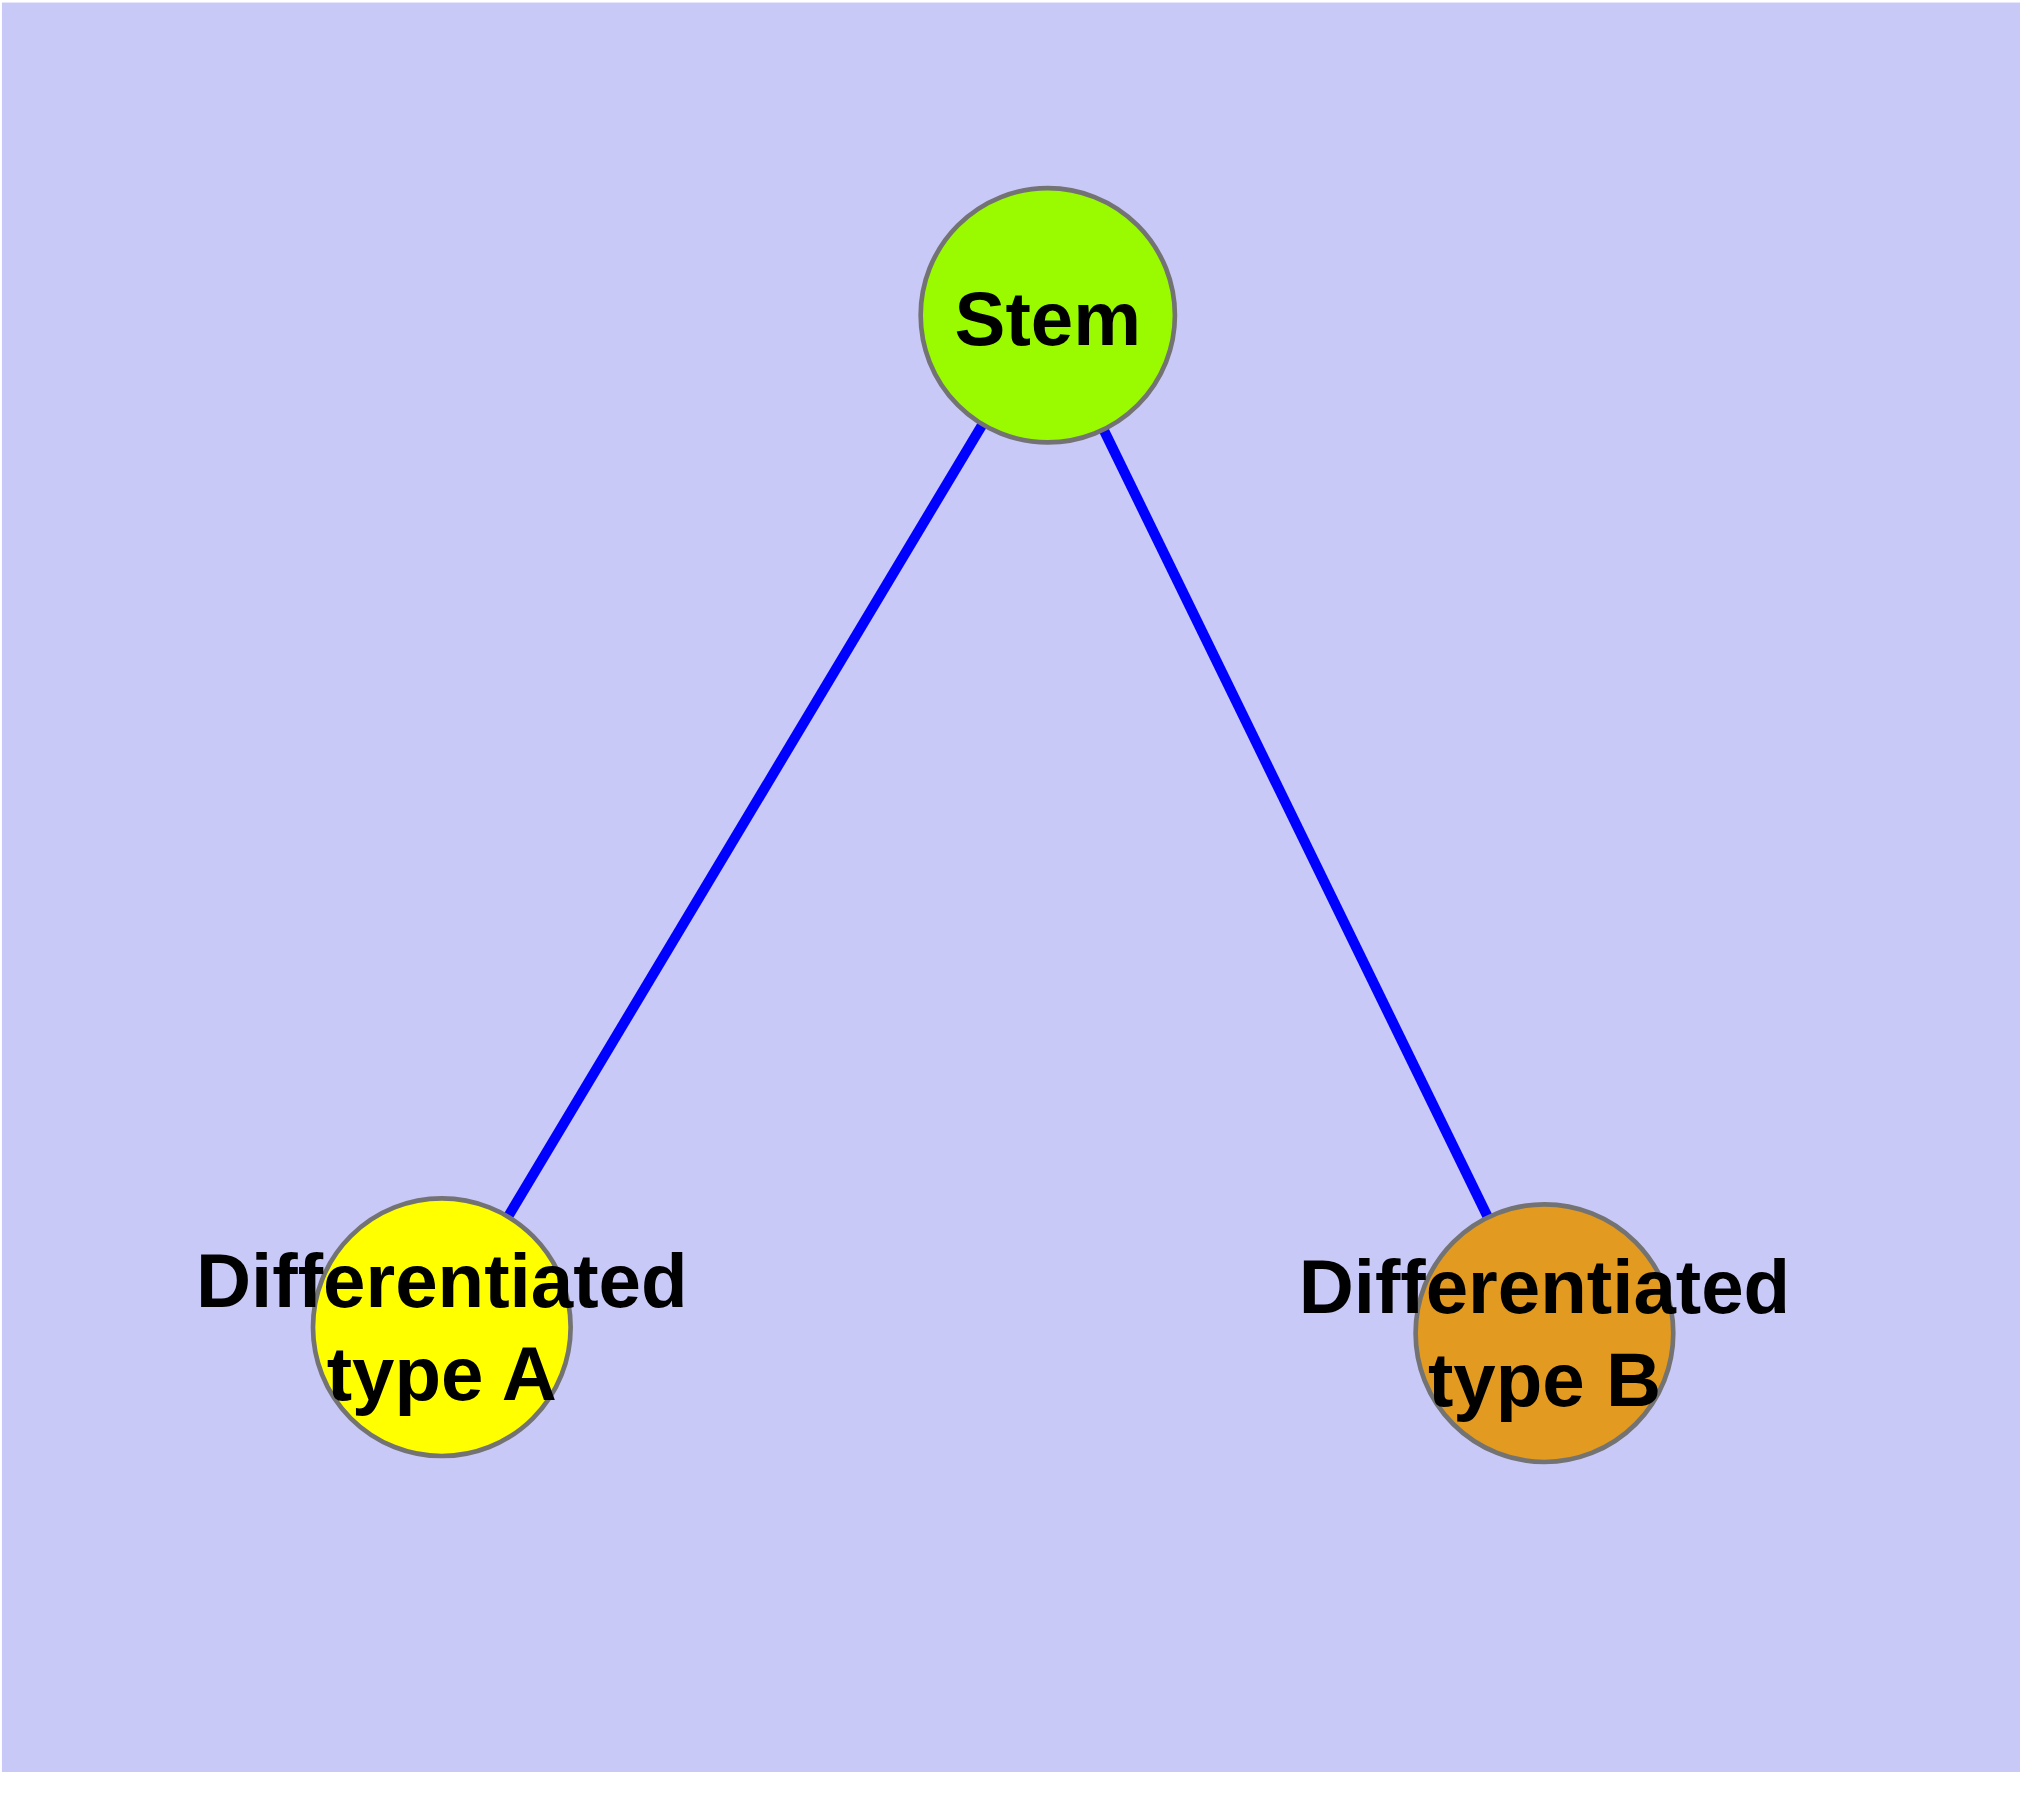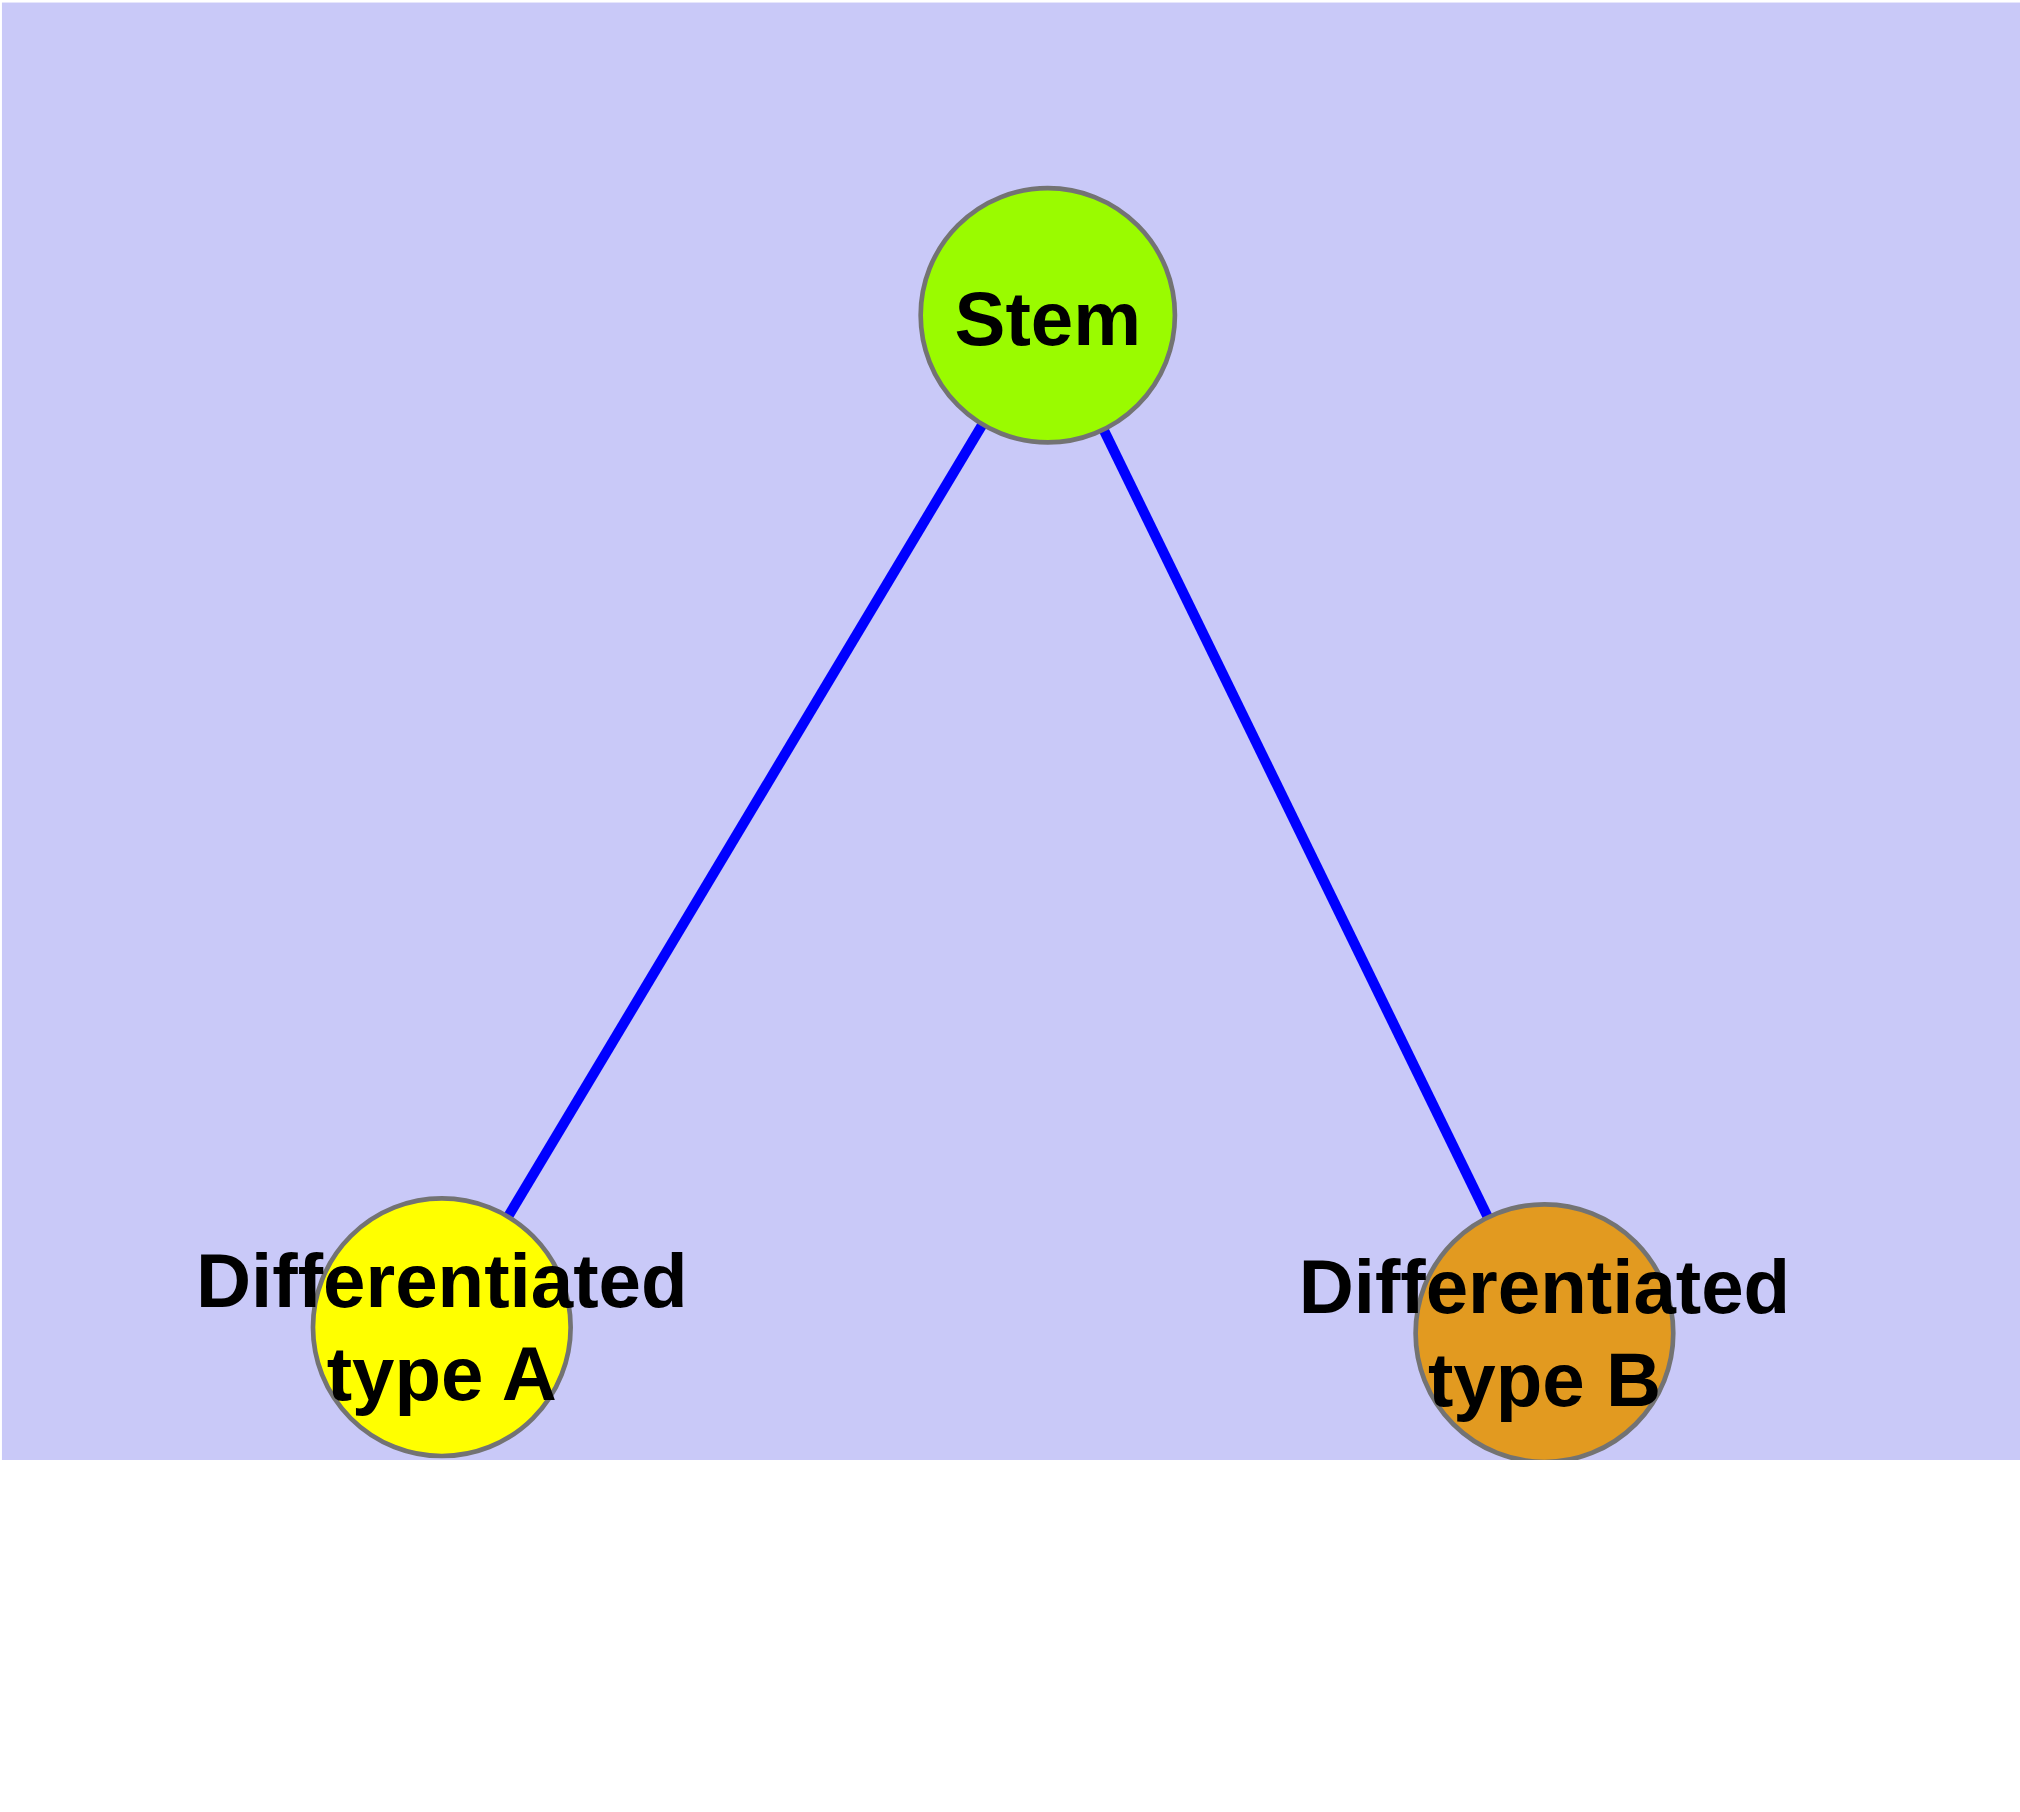--- a/index.html
+++ b/index.html
@@ -2,21 +2,21 @@
 <html style="font-size:13.6px"><head>
 <meta charset="utf-8">
 <style>
   html, body {
     margin: 0;
     padding: 0;
     background: #ffffff;
   }
   .canvas-wrap {
     width: 2021px;
-    height: 1460px;
+    height: 1772px;
     position: relative;
     border-radius: 29px;
   }
   svg {
     display: block;
     width: 2021px;
     height: 1812px;
   }
   .node-label {
     font-family: "Liberation Sans", "DejaVu Sans", sans-serif;

